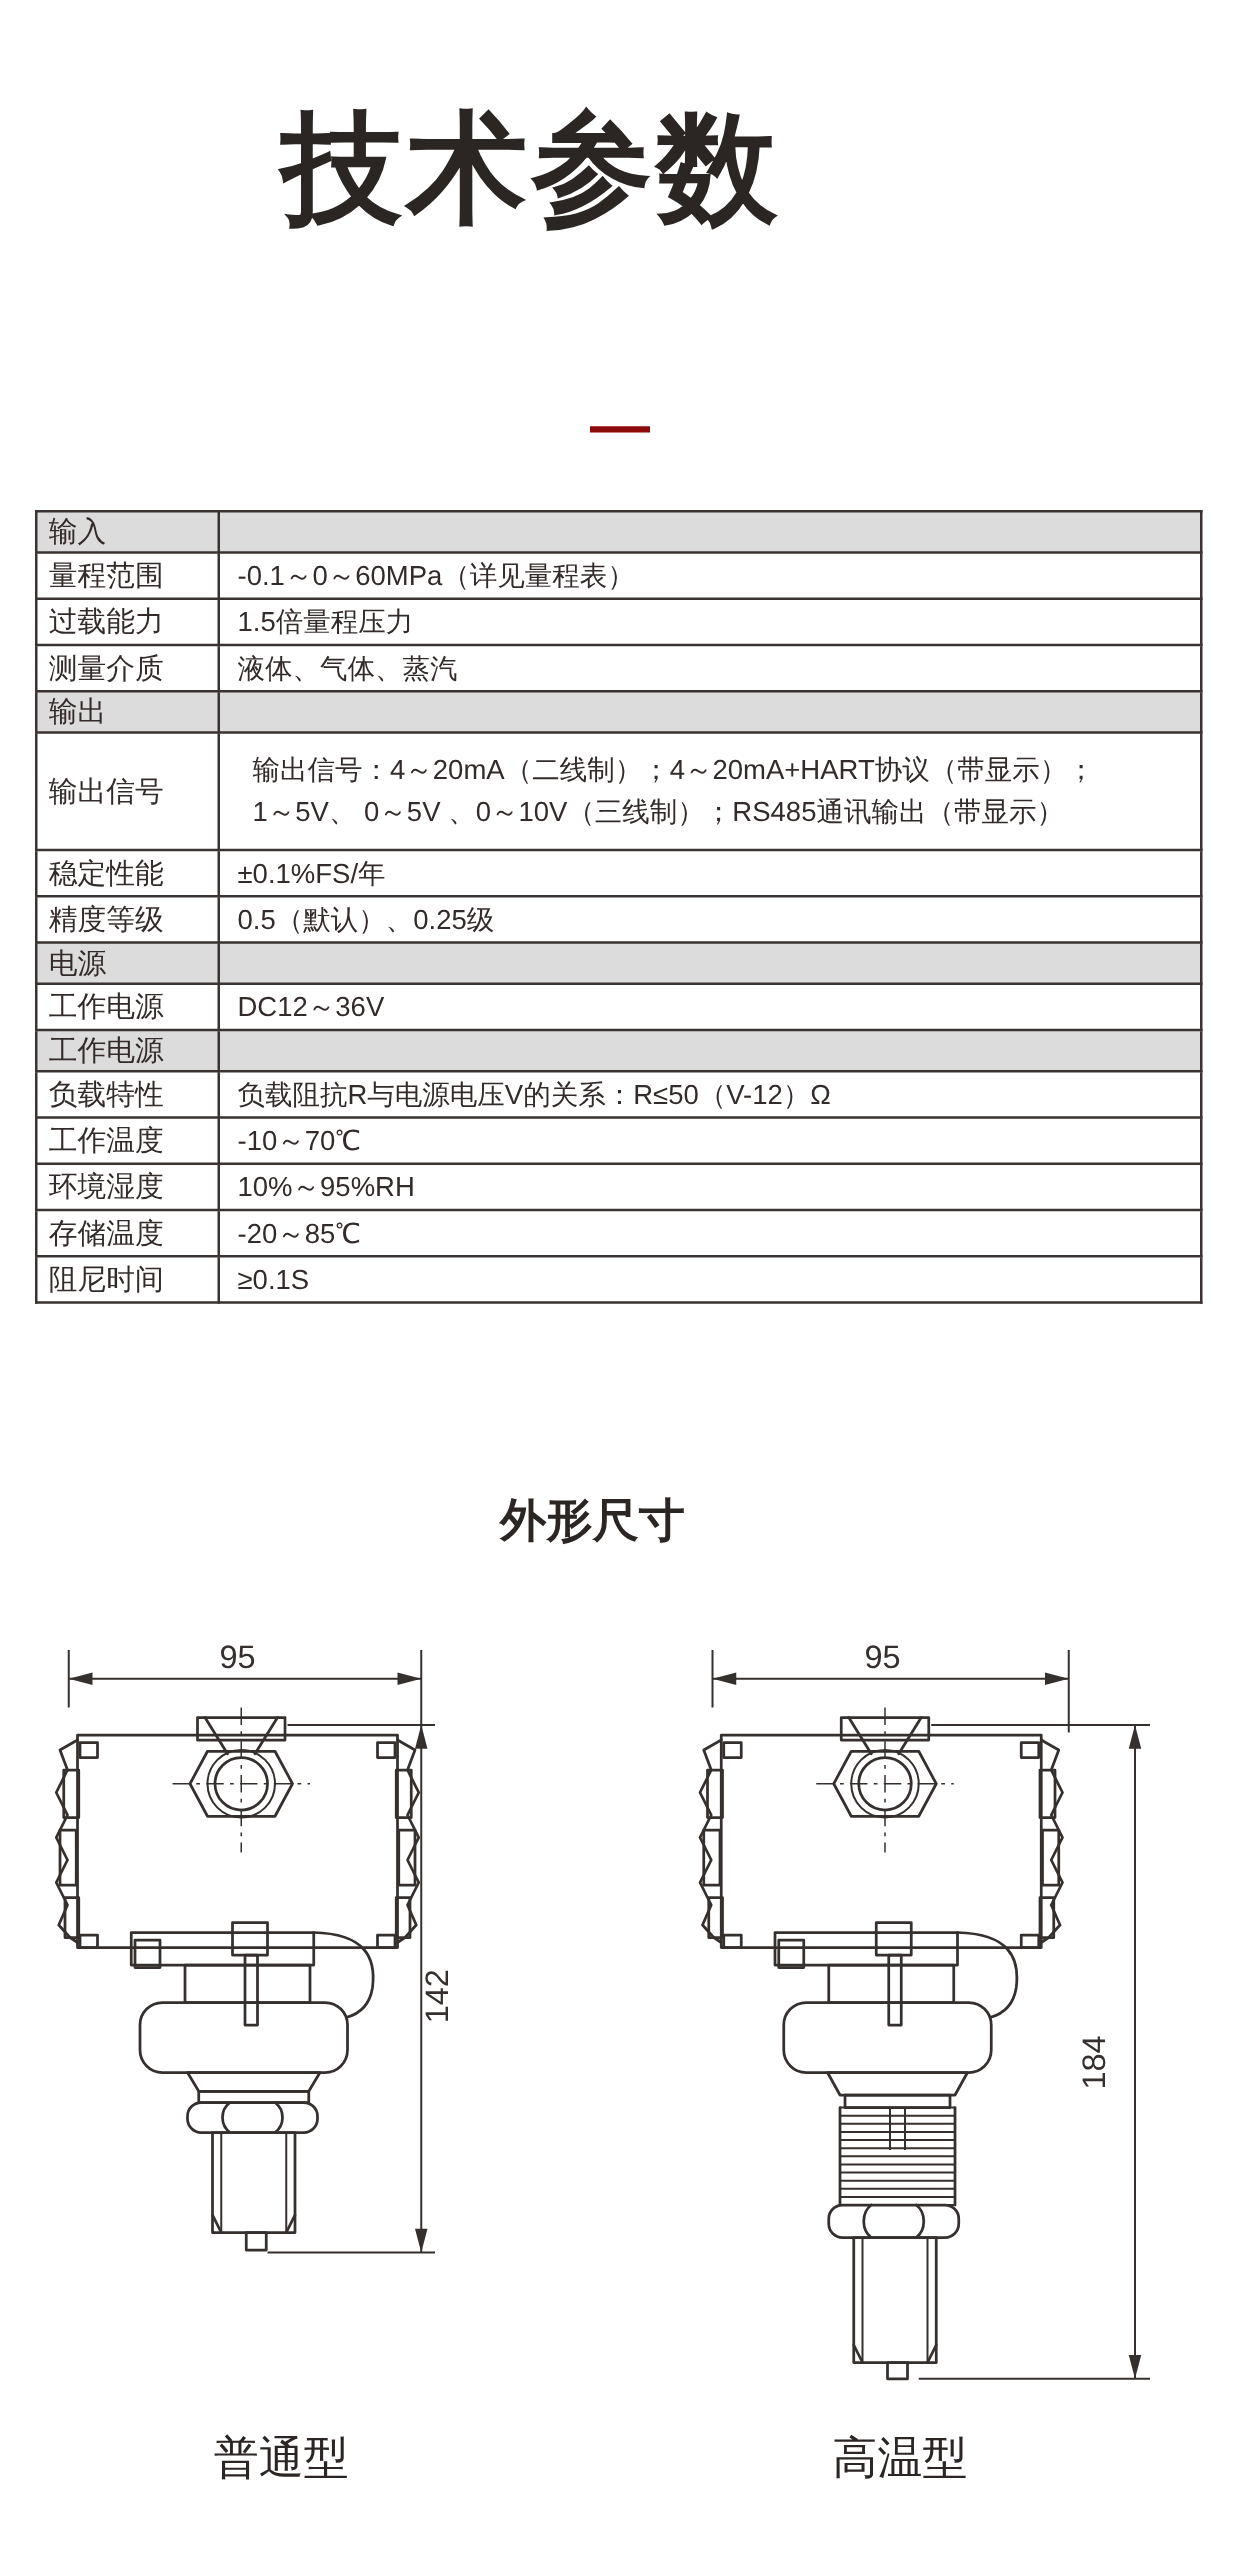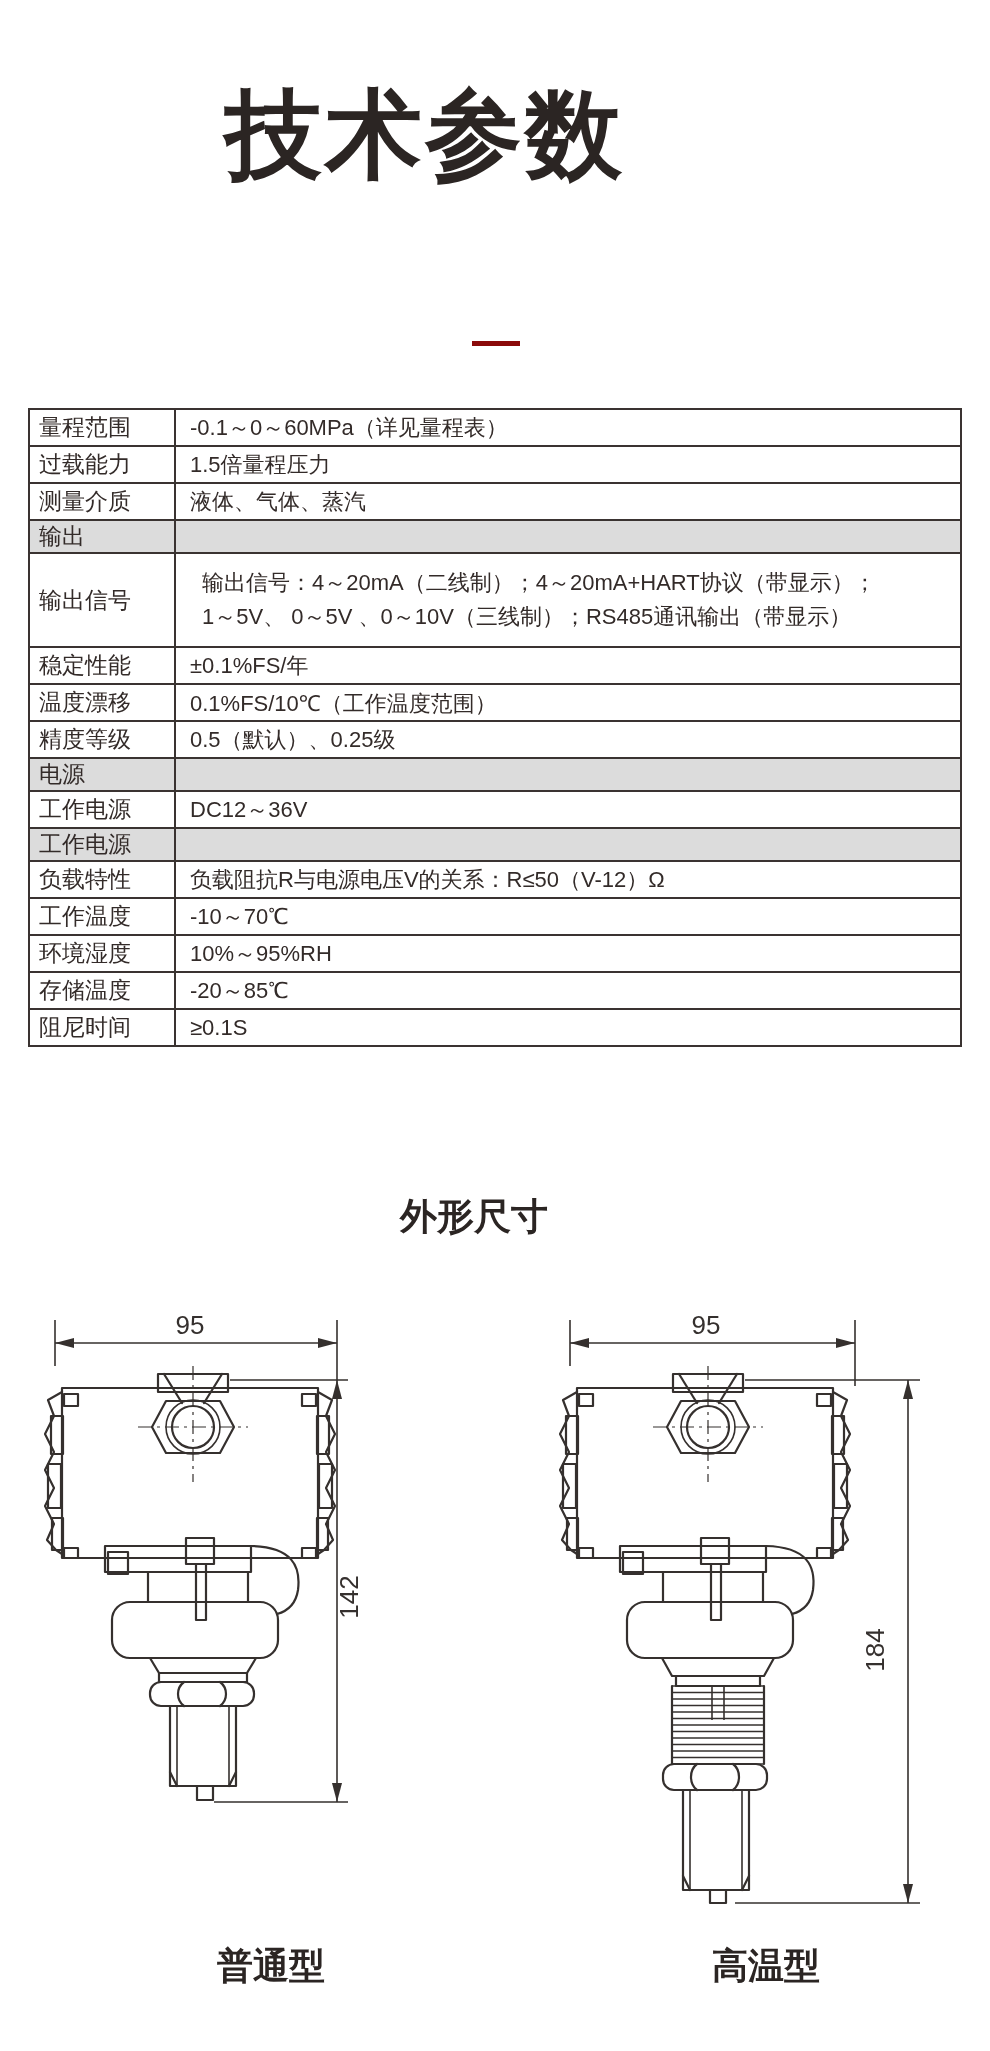--- a/index.html
+++ b/index.html
@@ -25,35 +25,39 @@
     transform:translateX(-21px);font-size:37px;font-weight:700;color:#2b2523;}
 
   .drawings-svg{position:absolute;top:1280px;left:0;}
   .drawings-svg *{vector-effect:none;}
   .ln{fill:none;stroke:#35302e;stroke-width:2.2;stroke-linejoin:round;stroke-linecap:round;}
   .thin{fill:none;stroke:#35302e;stroke-width:1.6;}
   .cl{fill:none;stroke:#35302e;stroke-width:1.2;stroke-dasharray:14 5 3 5;}
   .arr{fill:#35302e;stroke:none;}
   .dim{font-family:"Liberation Sans", sans-serif;font-size:26px;fill:#35302e;}
 
-  .fig-caption{position:absolute;top:1942px;width:200px;text-align:right;
-    font-size:36px;font-weight:700;color:#2b2523;}
+  .fig-caption{position:absolute;top:1942px;width:200px;text-align:center;
+    font-size:36px;font-weight:400;color:#2b2523;}
   .cap-left{left:125px;}
   .cap-right{left:620px;}
 </style>
 </head>
 <body>
 
 <div class="page">
 
   <div class="main-title">技术参数</div>
   <div class="red-dash" style="background: rgb(139, 10, 10);"></div>
 
   <table class="spec-table">
     <tbody>
+        <tr class="section">
+          <td class="lab">输入</td>
+          <td></td>
+        </tr>
         <tr class="normal">
           <td class="lab">量程范围</td>
           <td>-0.1～0～60MPa（详见量程表）</td>
         </tr>
         <tr class="normal">
           <td class="lab">过载能力</td>
           <td>1.5倍量程压力</td>
         </tr>
         <tr class="normal">
           <td class="lab">测量介质</td>
@@ -66,24 +70,20 @@
         <tr class="double">
           <td class="lab">输出信号</td>
           <td>
             <div class="val-line">输出信号：4～20mA（二线制）；4～20mA+HART协议（带显示）；</div>
             <div class="val-line">1～5V、 0～5V 、0～10V（三线制）；RS485通讯输出（带显示）</div>
           </td>
         </tr>
         <tr class="normal">
           <td class="lab">稳定性能</td>
           <td>±0.1%FS/年</td>
-        </tr>
-        <tr class="normal">
-          <td class="lab">温度漂移</td>
-          <td>0.1%FS/10℃（工作温度范围）</td>
         </tr>
         <tr class="normal">
           <td class="lab">精度等级</td>
           <td>0.5（默认）、0.25级</td>
         </tr>
         <tr class="section">
           <td class="lab">电源</td>
           <td></td>
         </tr>
         <tr class="normal">

